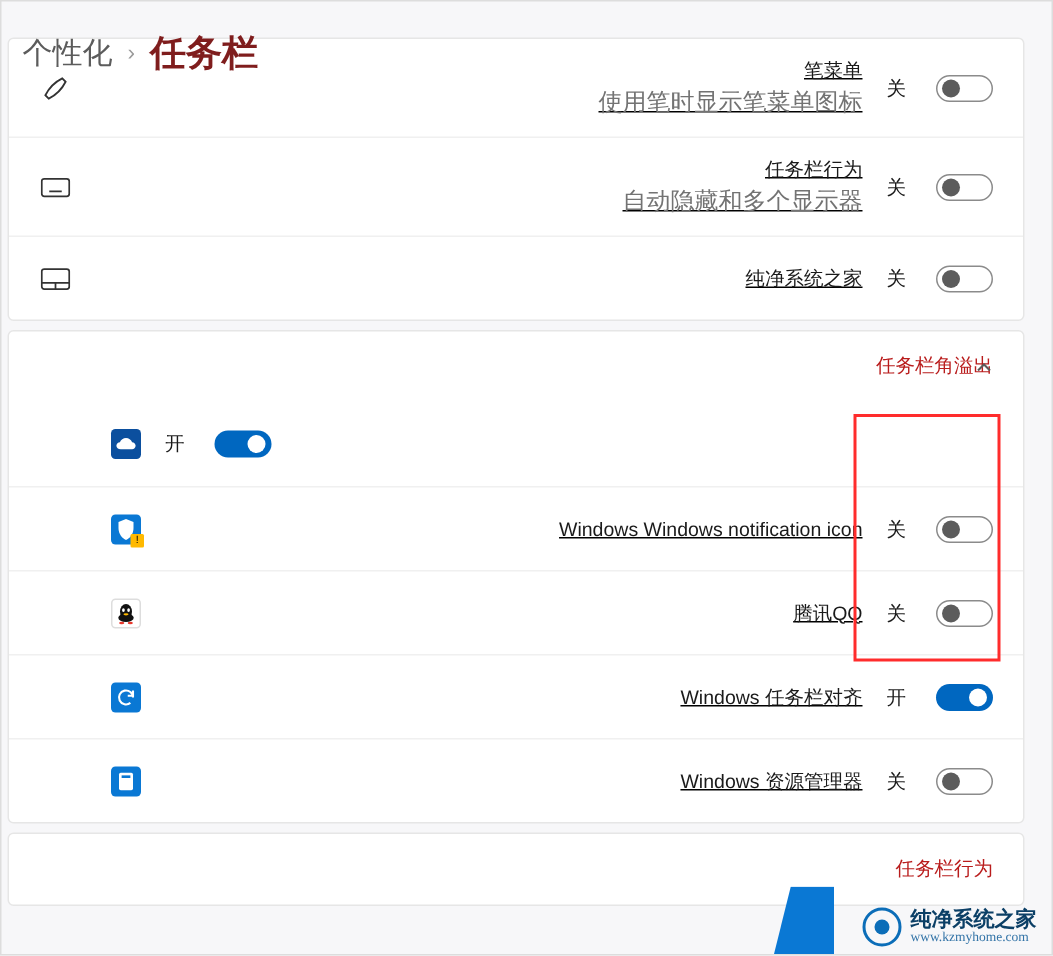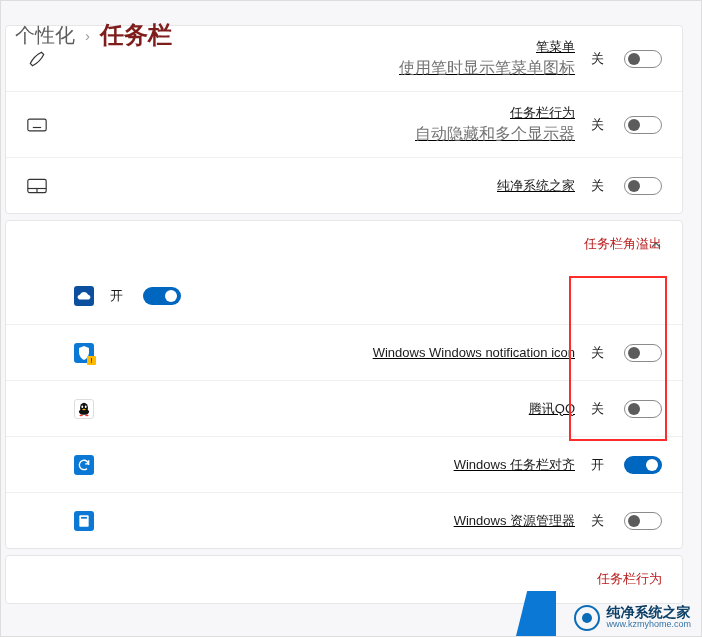--- a/index.html
+++ b/index.html
@@ -322,15 +322,15 @@
     </marker>
   </defs>
   <line id="arrow-line" stroke="#ff2c2c" stroke-width="2.5" marker-end="url(#ah)" x1="480" y1="213" x2="580" y2="268"></line>
 </svg>
 
 <div class="corner-shape"></div>
 <div class="watermark">
   <div class="logo"></div>
   <div>
     <div style="line-height:1;">纯净系统之家</div>
-    <div style="font-size:9px;font-weight:400;color:#3575a8;">www.kzmyhome.com</div>
+    <div style="font-size:9px;font-weight:400;color:#3575a8;font-family:Liberation Serif, serif;">www.kzmyhome.com</div>
   </div>
 </div>
 
 </body></html>

